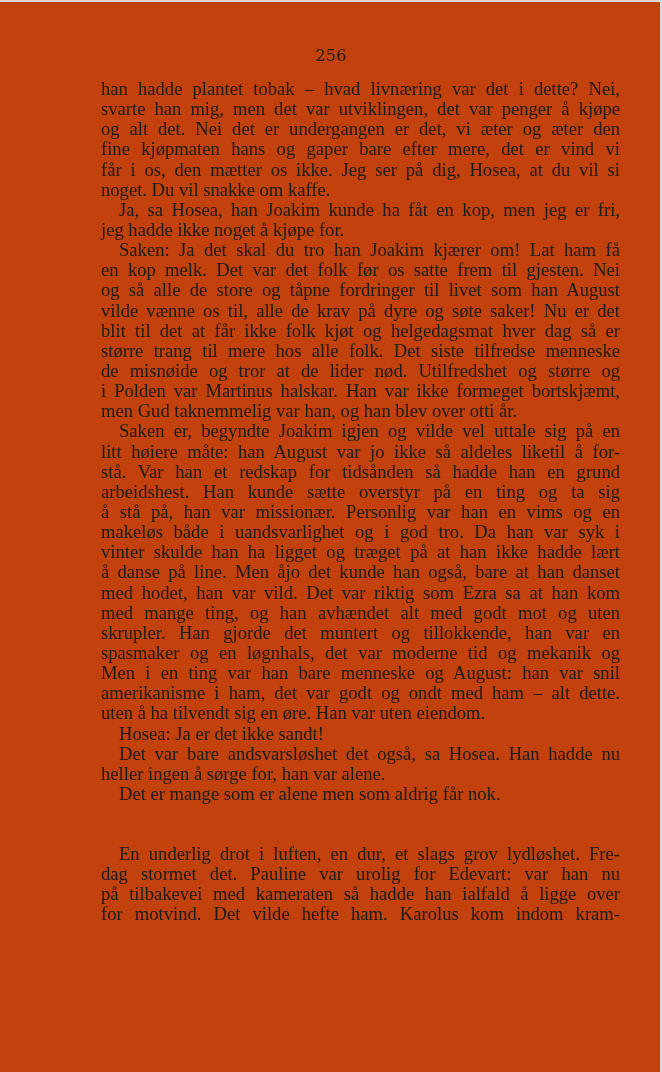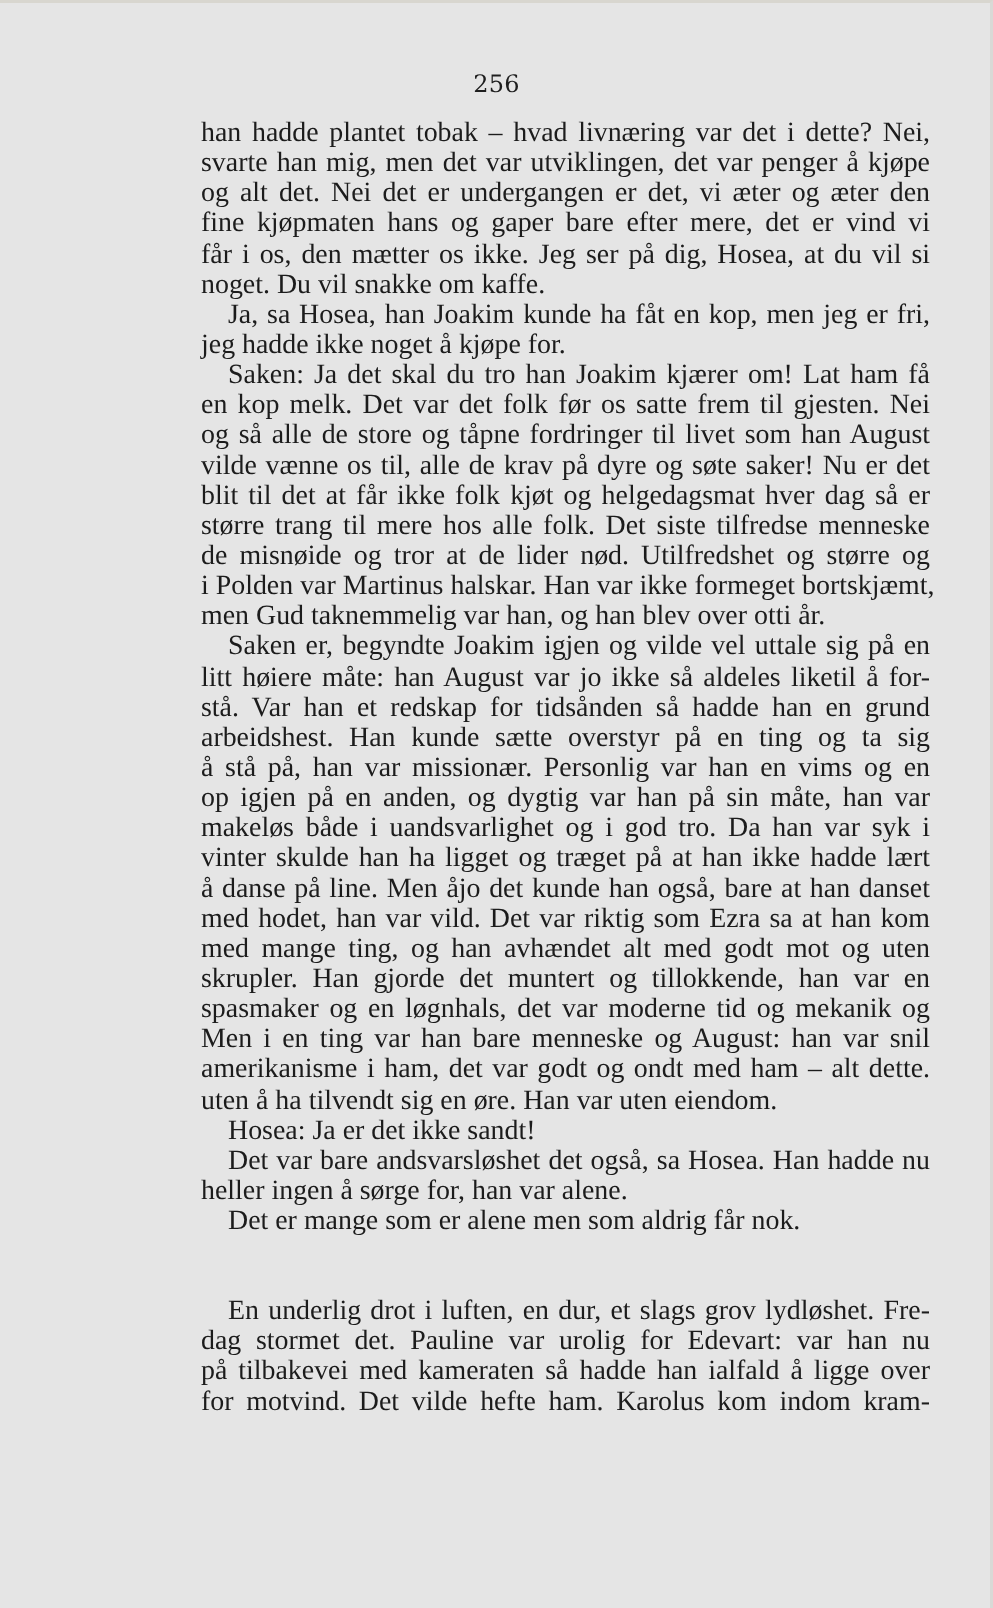--- a/index.html
+++ b/index.html
@@ -11,21 +11,21 @@
       width: 662px;
       height: 1072px;
       position: relative;
       overflow: hidden;
     }
     .page {
       position: absolute;
       left: 0; top: 0;
       width: 662px;
       height: 1072px;
-      background: #e5e5e5;
+      background: #c2410c;
       border-top: 2px solid #d8d6cf;
       border-right: 2px solid #d9d9d6;
       box-sizing: border-box;
     }
     .page-number {
       position: absolute;
       top: 44px;
       left: 0;
       width: 662px;
       text-align: center;
@@ -44,21 +44,20 @@
       line-height: 20.15px;
       color: #1c1c1c;
       text-align: justify;
     }
     .line {
       display: block;
       white-space: nowrap;
       text-align: justify;
       text-align-last: justify;
       height: 20.15px;
-      margin-left: 33px;
     }
     .line.last {
       text-align-last: left;
     }
     .line.indent {
       padding-left: 18px;
     }
     .gap {
       display: block;
       height: 40px;
@@ -97,21 +96,20 @@
       <span class="line">i Polden var Martinus halskar. Han var ikke formeget bortskjæmt,</span>
       <span class="line last">men Gud taknemmelig var han, og han blev over otti år.</span>
     </div>
 
     <div>
       <span class="line indent">Saken er, begyndte Joakim igjen og vilde vel uttale sig på en</span>
       <span class="line">litt høiere måte: han August var jo ikke så aldeles liketil å for-</span>
       <span class="line">stå. Var han et redskap for tidsånden så hadde han en grund</span>
       <span class="line">arbeidshest. Han kunde sætte overstyr på en ting og ta sig</span>
       <span class="line">å stå på, han var missionær. Personlig var han en vims og en</span>
-      <span class="line">op igjen på en anden, og dygtig var han på sin måte, han var</span>
       <span class="line">makeløs både i uandsvarlighet og i god tro. Da han var syk i</span>
       <span class="line">vinter skulde han ha ligget og træget på at han ikke hadde lært</span>
       <span class="line">å danse på line. Men åjo det kunde han også, bare at han danset</span>
       <span class="line">med hodet, han var vild. Det var riktig som Ezra sa at han kom</span>
       <span class="line">med mange ting, og han avhændet alt med godt mot og uten</span>
       <span class="line">skrupler. Han gjorde det muntert og tillokkende, han var en</span>
       <span class="line">spasmaker og en løgnhals, det var moderne tid og mekanik og</span>
       <span class="line">Men i en ting var han bare menneske og August: han var snil</span>
       <span class="line">amerikanisme i ham, det var godt og ondt med ham – alt dette.</span>
       <span class="line last">uten å ha tilvendt sig en øre. Han var uten eiendom.</span>

